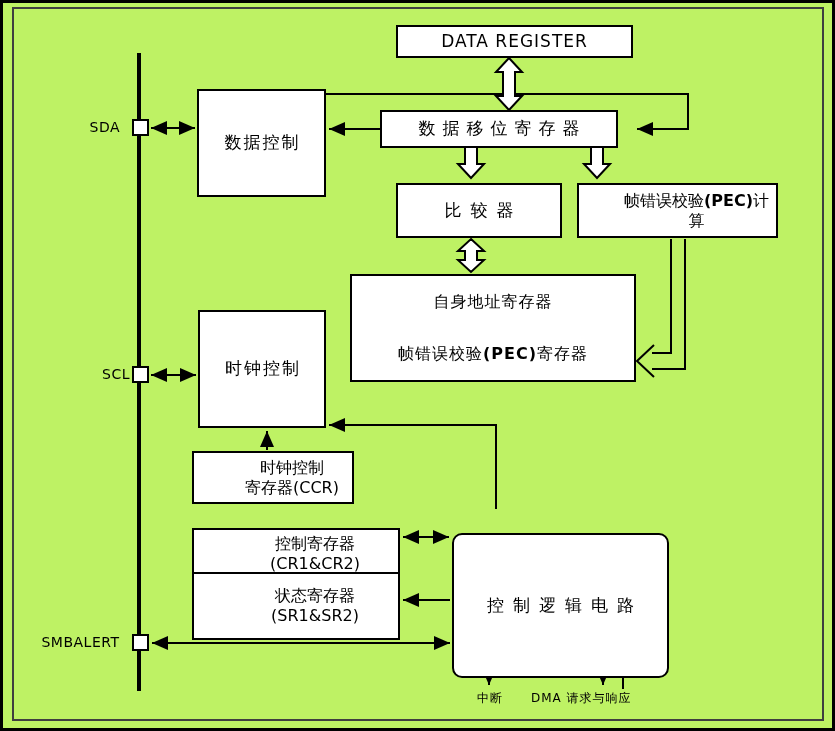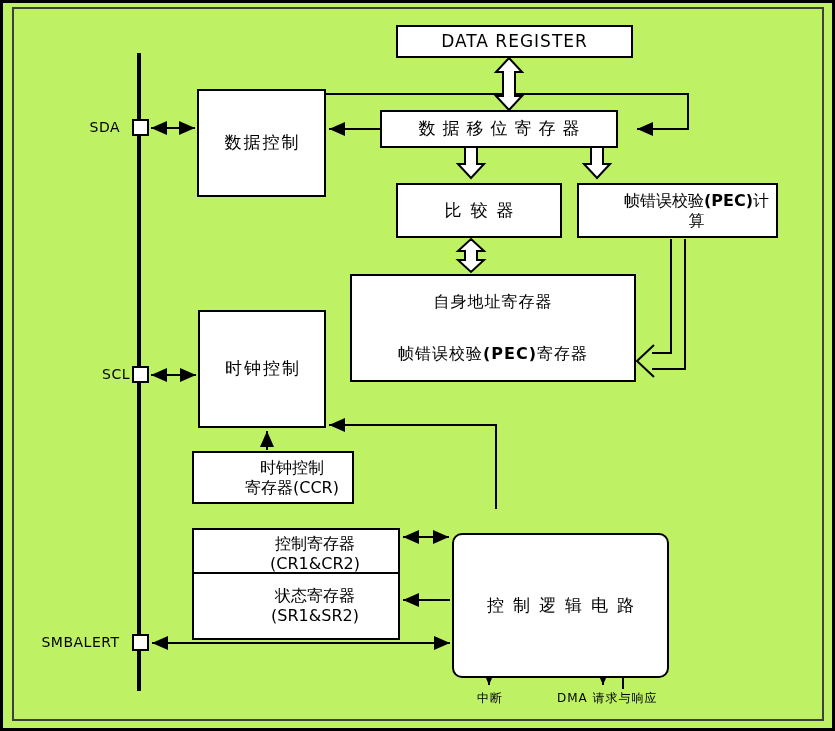--- a/index.html
+++ b/index.html
@@ -151,17 +151,17 @@
 
   <div class="box" style="left:452px;top:533px;width:217px;height:145px;border-radius:10px;">
     <span class="ls9">控制逻辑电路</span>
   </div>
 
   <div class="pin-label" style="left:78px;top:119px;width:42px;text-align:right;">SDA</div>
   <div class="pin-label" style="left:96px;top:366px;width:40px;text-align:center;">SCL</div>
   <div class="pin-label" style="left:30px;top:634px;width:101px;text-align:center;">SMBALERT</div>
 
   <div class="out-label" style="left:455px;top:690px;width:70px;text-align:center;">中断</div>
-  <div class="out-label" style="left:557px;top:690px;width:170px;">DMA 请求与响应</div>
+  <div class="out-label" style="left:531px;top:690px;width:170px;">DMA 请求与响应</div>
 
   <div class="inner-frame"></div>
   <div class="outer-frame"></div>
 </div>
 
 </body></html>

